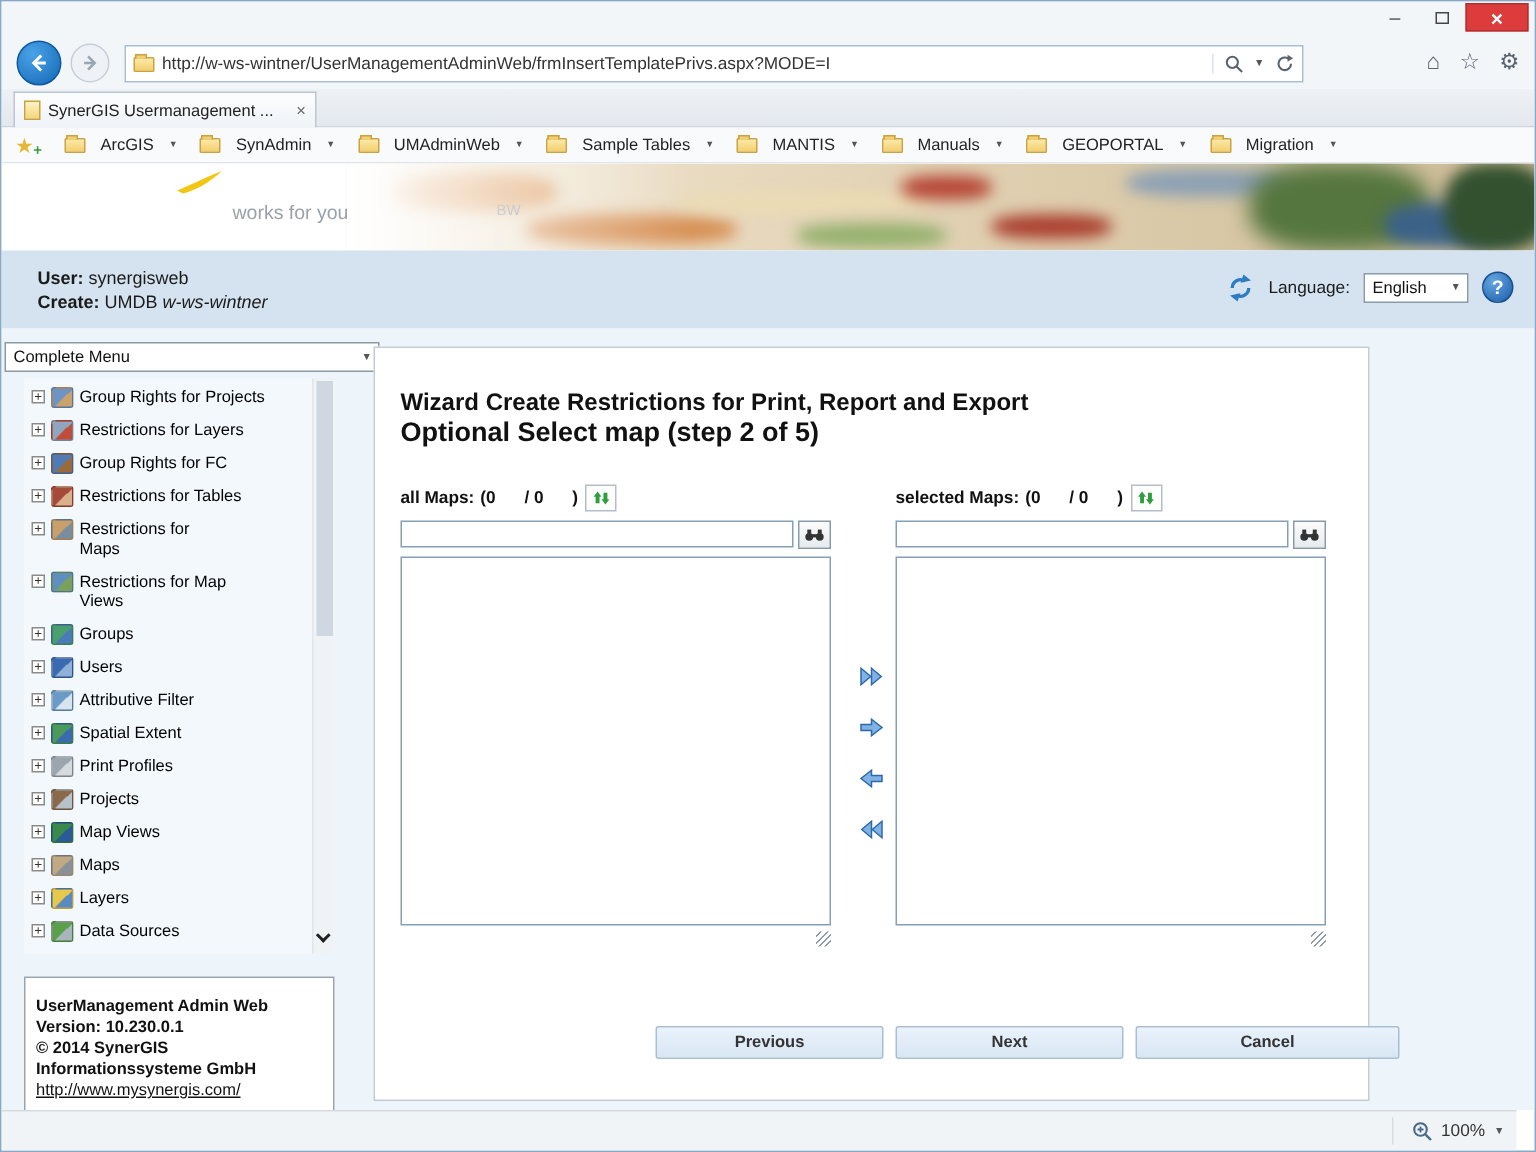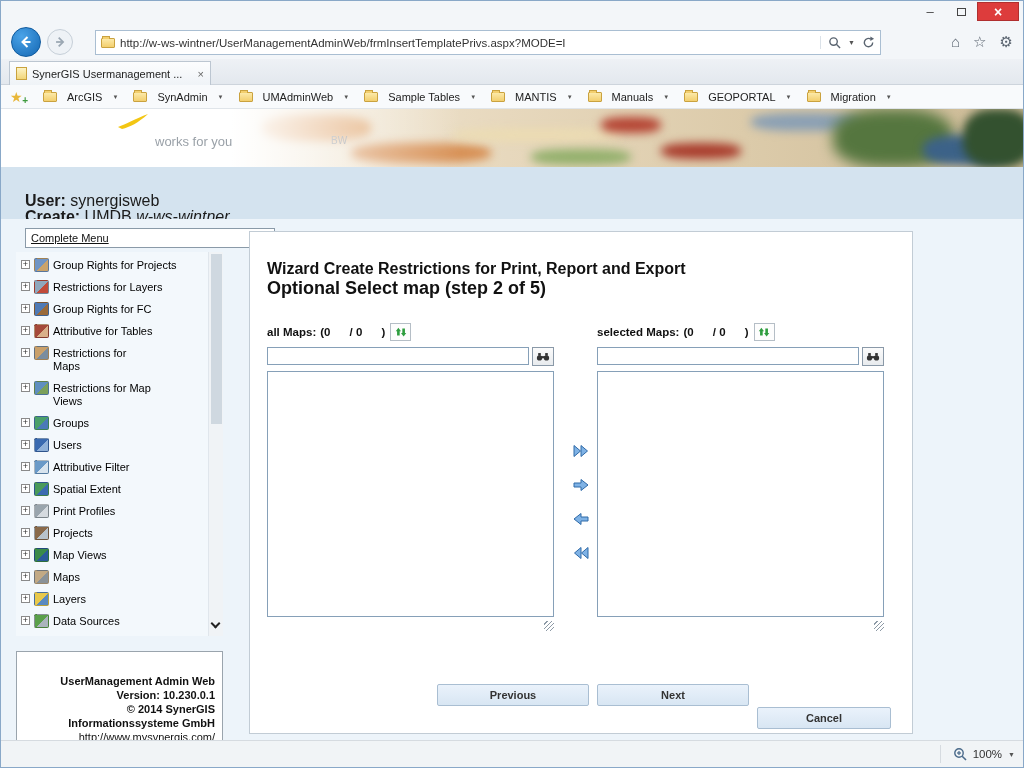--- a/index.html
+++ b/index.html
@@ -13,21 +13,21 @@
   .winbtn{width:30px;height:19px;display:flex;align-items:center;justify-content:center;color:#444;font-size:13px;}
   .max-glyph{width:9px;height:8px;border:1px solid #444;display:block;}
   .winbtn.close{width:42px;background:#dd3c3c;border:1px solid #b02f2f;color:#fff;font-size:14px;font-weight:bold;}
 
   
   .navrow{position:absolute;top:25px;left:0;right:0;height:33px;background:#f3f6f9;}
   .navbtn{position:absolute;border-radius:50%;display:flex;align-items:center;justify-content:center;}
   .navbtn.back{left:10px;top:1px;width:30px;height:30px;background:radial-gradient(circle at 35% 30%,#4aa3e8,#1467b3);border:1px solid #0f5a9e;}
   .navbtn.fwd{left:46px;top:3px;width:26px;height:26px;background:#eef2f6;border:1px solid #c6cfd8;}
   .addressbar{position:absolute;left:82px;top:4px;width:786px;height:25px;background:#fff;border:1px solid #a9bed2;
-              display:flex;align-items:center;gap:5px;padding:0 5px;margin-left:12px;}
+              display:flex;align-items:center;gap:5px;padding:0 5px;}
   .addr-folder{flex:0 0 14px;}
   .url{flex:1;font-size:11.5px;color:#333;white-space:nowrap;overflow:hidden;}
   .addr-right{display:flex;align-items:center;gap:7px;border-left:1px solid #dbe2e9;padding-left:7px;}
   .caret{font-size:7px;color:#555;line-height:1;}
   .nav-icons{position:absolute;right:10px;top:8px;display:flex;gap:13px;font-size:15px;color:#5a6470;line-height:1;}
 
   
   .tabrow{position:absolute;top:58px;left:0;right:0;height:26px;background:linear-gradient(#eef1f5,#e3e8ee);border-bottom:1px solid #cdd4dc;}
   .tab{position:absolute;left:8px;top:2px;width:202px;height:24px;background:linear-gradient(#fcfdfe,#eff3f7);
        border:1px solid #bcc6d1;border-bottom:none;display:flex;align-items:center;gap:5px;padding:0 6px;}
@@ -50,36 +50,36 @@
   .logo{position:absolute;left:14px;top:11px;font-size:27px;color:#60656b;letter-spacing:.5px;}
   .swoosh{position:absolute;left:116px;top:4px;}
   .tagline{position:absolute;left:154px;top:25px;font-size:13px;color:#9aa1a8;}
   .map{position:absolute;left:230px;right:0;top:0;height:58px;background:linear-gradient(90deg,#f3ead9,#e7d8bd 35%,#dccbaa 65%,#cdbb97);}
   .blob{position:absolute;filter:blur(5px);border-radius:40%;}
   .map-fade{position:absolute;left:230px;width:230px;top:0;height:58px;background:linear-gradient(90deg,#fff,rgba(255,255,255,0));}
   .map-label{position:absolute;left:100px;top:26px;font-size:10px;color:#8d9297;}
 
   
   .userbar{position:absolute;top:166px;left:0;right:0;height:52px;background:#d4e3ef;}
-  .user-lines{position:absolute;left:24px;top:26px;font-size:16px;color:#1b1b1b;line-height:16px;}
+  .user-lines{position:absolute;left:24px;top:10px;font-size:12px;color:#1b1b1b;line-height:16px;}
   .user-lines b{font-weight:bold;}
   .italic{font-style:italic;}
   .userbar-right{position:absolute;right:14px;top:14px;display:flex;align-items:center;gap:9px;}
   .lang-label{font-size:11.5px;color:#1b1b1b;}
   .fake-select{height:20px;border:1px solid #8a9aa8;background:#fff;display:flex;align-items:center;justify-content:space-between;
                padding:0 4px 0 5px;font-size:11px;color:#111;}
   .lang-select{width:70px;}
   .help{width:21px;height:21px;border-radius:50%;background:radial-gradient(circle at 35% 30%,#63a6e0,#1e5ca8);
         color:#fff;font-weight:bold;font-size:13px;display:flex;align-items:center;justify-content:center;border:1px solid #174e8f;}
 
   
   .content{position:absolute;top:218px;left:0;right:0;bottom:27px;background:#edf4fa;}
 
   
-  .menu-select{position:absolute;left:24px;top:9px;width:250px;text-decoration:underline;}
+  .menu-select{position:absolute;left:2px;top:9px;width:250px;}
   .tree{position:absolute;left:15px;top:33px;width:207px;height:384px;background:#f3f8fc;overflow:hidden;}
   .tree-inner{position:absolute;left:0;top:2px;right:16px;}
   .tree-item{display:flex;align-items:flex-start;gap:4px;padding:4px 2px 4px 5px;}
   .expander{width:9px;height:9px;border:1px solid #8a8a8a;background:#fff;font-size:9px;line-height:7px;text-align:center;color:#333;flex:0 0 9px;margin-top:2px;}
   .ti{width:15px;height:14px;flex:0 0 15px;border:1px solid rgba(0,0,0,.2);border-radius:2px;}
   .tree-label{font-size:11px;color:#000;line-height:13px;padding-top:1px;}
   .wrap .tree-label{max-width:98px;}
   .ic1{background:linear-gradient(135deg,#6f94c4 55%,#caa36a 55%);}
   .ic2{background:linear-gradient(135deg,#8fa7bd 55%,#c24b3a 55%);}
   .ic3{background:linear-gradient(135deg,#4f7ab5 55%,#9a6a3a 55%);}
@@ -92,22 +92,22 @@
   .ic10{background:linear-gradient(135deg,#4a9a5a 55%,#3a6ab0 55%);}
   .ic11{background:linear-gradient(135deg,#9aa5ad 55%,#d5dadf 55%);}
   .ic12{background:linear-gradient(135deg,#8a6a4a 55%,#b8c2ca 55%);}
   .ic13{background:linear-gradient(135deg,#3a8a4a 55%,#2a5a9a 55%);}
   .ic14{background:linear-gradient(135deg,#c2a984 55%,#8a9298 55%);}
   .ic15{background:linear-gradient(135deg,#e8c84a 55%,#5a8ac0 55%);}
   .ic16{background:linear-gradient(135deg,#5aa04a 55%,#aab4bc 55%);}
   .tree-scroll{position:absolute;right:0;top:0;width:15px;height:100%;background:#f0f3f6;border-left:1px solid #e0e6ec;}
   .tree-thumb{position:absolute;top:2px;left:2px;width:11px;height:170px;background:#cfd8e0;}
   .tree-chev{position:absolute;bottom:9px;left:3px;width:7px;height:7px;border-right:2px solid #222;border-bottom:2px solid #222;transform:rotate(45deg);}
-  .about{position:absolute;left:15px;top:432px;width:207px;border:1px solid #9aa4ad;background:#fff;padding:22px 7px;
-         font-size:11px;font-weight:bold;color:#111;line-height:14px;text-align:right;}
+  .about{position:absolute;left:15px;top:432px;width:207px;border:1px solid #9aa4ad;background:#fff;padding:12px 7px;
+         font-size:11px;font-weight:bold;color:#111;line-height:14px;}
   .about a{color:#111;font-weight:normal;margin-top:16px;}
 
   
   .panel{position:absolute;left:248px;top:12px;width:664px;height:503px;background:#fff;border:1px solid #c2ccd5;}
   .wiz-title{position:absolute;left:17px;top:28px;font-size:16px;font-weight:bold;color:#111;}
   .wiz-sub{position:absolute;left:17px;top:46px;font-size:18px;font-weight:bold;color:#111;}
   .col{position:absolute;top:90px;width:287px;}
   .col-l{left:17px;}
   .col-r{left:347px;}
   .count-row{display:flex;align-items:center;font-size:11.5px;font-weight:bold;color:#111;height:20px;}
@@ -117,24 +117,24 @@
   .search-input{flex:1;height:18px;border:1px solid #86a0b8;font-size:11px;padding:0 3px;outline:none;font-family:inherit;background:#fff;}
   .find-btn{width:22px;height:19px;border:1px solid #8a99a8;background:linear-gradient(#fbfbfb,#e8ebee);display:flex;align-items:center;justify-content:center;}
   .listbox{margin-top:5px;height:246px;border:1px solid #86a0b8;background:#fff;}
   .grip{float:right;margin-top:4px;width:10px;height:10px;background:repeating-linear-gradient(135deg,transparent 0 2px,#8d9aa6 2px 3px);}
   .transfer{position:absolute;left:317px;top:208px;width:28px;display:flex;flex-direction:column;gap:12px;align-items:center;}
   .tbtn{width:22px;height:22px;display:flex;align-items:center;justify-content:center;background:transparent;border:none;padding:0;}
   .btn{position:absolute;top:452px;height:22px;background:linear-gradient(#eaf2fb,#d8e6f3);border:1px solid #a9bed2;
        font-size:11px;font-weight:bold;color:#333;display:flex;align-items:center;justify-content:center;border-radius:2px;}
   .btn-prev{left:187px;width:152px;}
   .btn-next{left:347px;width:152px;}
-  .btn-cancel{left:507px;width:134px;margin-top:23px;}
-
-  
-  .statusbar{position:absolute;left:0;right:0;bottom:0;height:27px;background:#f1f4f6;border-top:1px solid #d6dbe0;}
+  .btn-cancel{left:507px;width:176px;}
+
+  
+  .statusbar{position:absolute;left:0;right:12px;bottom:0;height:27px;background:#f1f4f6;border-top:1px solid #d6dbe0;}
   .zoom{position:absolute;right:8px;top:4px;display:flex;align-items:center;gap:6px;font-size:11.5px;color:#333;
         padding-left:12px;border-left:1px solid #d6dbe0;height:18px;}
 </style>
 </head>
 <body>
 
 <div class="window">
 
   <div class="titlebar">
     <div class="win-controls">
@@ -256,20 +256,36 @@
         <path d="M1 14 C 9 11, 18 6, 31 1 C 21 10, 13 14, 5 16 Z" fill="#f3c613"></path>
       </svg>
     <span class="tagline">works for you</span>
   </div>
 
   <div class="userbar">
     <div class="user-lines">
       <div><b>User:</b> <span>synergisweb</span></div>
       <div><b>Create:</b> <span>UMDB</span> <span class="italic">w-ws-wintner</span></div>
     </div>
+    <div class="userbar-right">
+      <svg width="20" height="20" viewBox="0 0 20 20">
+        <path d="M4.5 10 a5.5 5.5 0 0 1 8.5-4.6" fill="none" stroke="#2e7cc2" stroke-width="2.2"></path>
+        <polygon points="12,1 17,5 10,6.5" fill="#2e7cc2"></polygon>
+        <path d="M15.5 10 a5.5 5.5 0 0 1 -8.5 4.6" fill="none" stroke="#2e7cc2" stroke-width="2.2"></path>
+        <polygon points="8,19 3,15 10,13.5" fill="#2e7cc2"></polygon>
+      </svg>
+      <span class="lang-label">Language:</span>
+      <div class="fake-select lang-select">
+        <span>English</span>
+        <span class="caret">▼</span>
+      </div>
+      <div class="help">
+          <span>?</span>
+        </div>
+    </div>
   </div>
 
   <div class="content">
 
     <div class="fake-select menu-select">
       <span>Complete Menu</span>
       <span class="caret">▼</span>
     </div>
 
     <div class="tree">
@@ -285,21 +301,21 @@
             <span class="tree-label">Restrictions for Layers</span>
           </div>
         <div class="tree-item">
             <span class="expander">+</span>
             <span class="ti ic3"></span>
             <span class="tree-label">Group Rights for FC</span>
           </div>
         <div class="tree-item">
             <span class="expander">+</span>
             <span class="ti ic4"></span>
-            <span class="tree-label">Attributive for Tables</span>
+            <span class="tree-label">Restrictions for Tables</span>
           </div>
         <div class="tree-item wrap">
             <span class="expander">+</span>
             <span class="ti ic5"></span>
             <span class="tree-label">Restrictions for Maps</span>
           </div>
         <div class="tree-item wrap">
             <span class="expander">+</span>
             <span class="ti ic6"></span>
             <span class="tree-label">Restrictions for Map Views</span>

